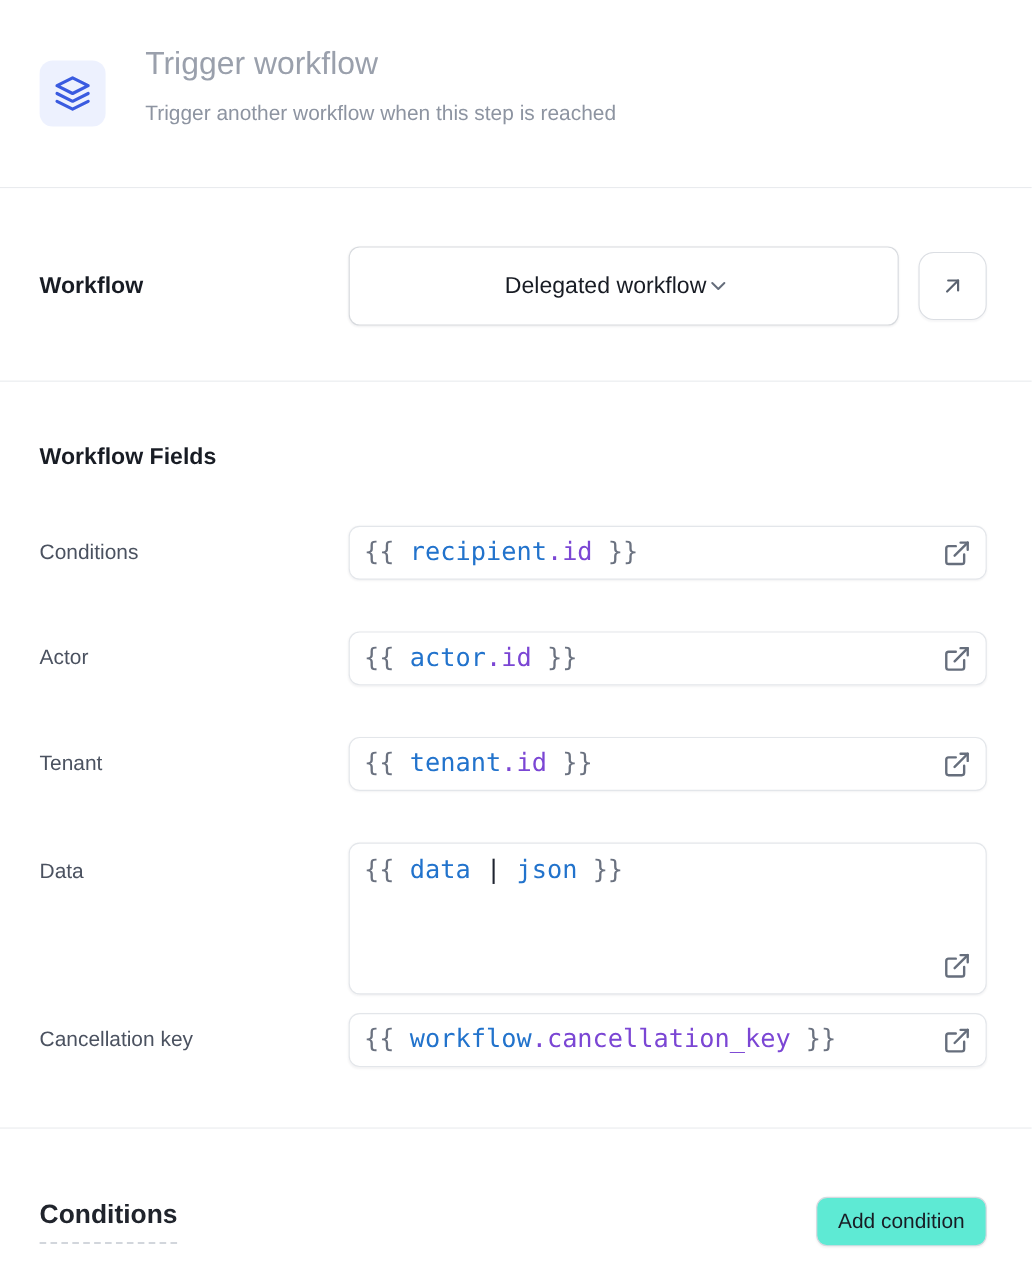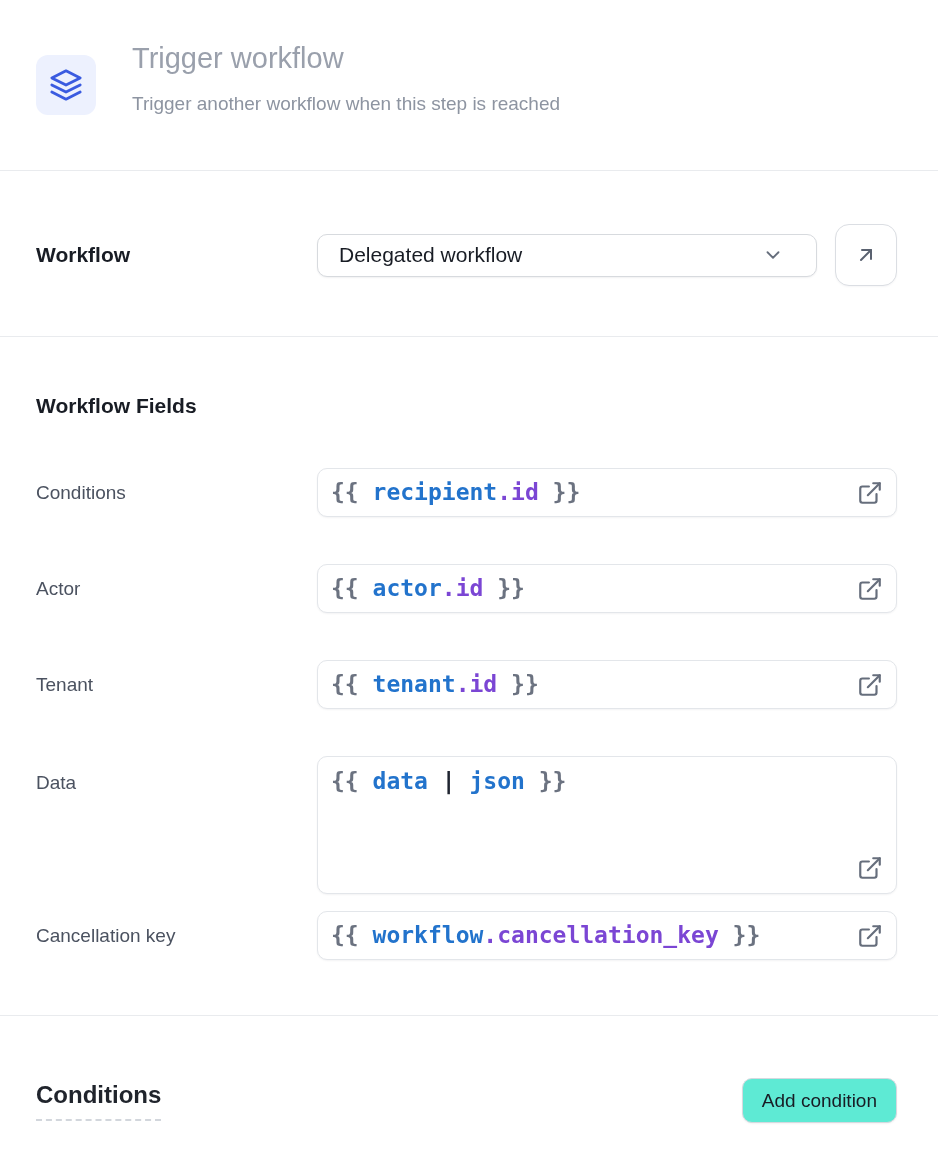--- a/index.html
+++ b/index.html
@@ -27,22 +27,22 @@
   .divider-1 { margin-top: 55px; }
   .divider-2 { margin-top: 50px; }
   .divider-3 { margin-top: 55px; }
 
   .inner { padding: 0 41px 0 36px; }
 
   
   .workflow-row { display: flex; align-items: center; margin-top: 53px; }
   .row-label { width: 281px; flex: 0 0 281px; font-size: 21px; font-weight: 600; color: #181c24; }
   .select-box {
-    flex: 1; height: 43px; border: 1px solid #d7dade; border-radius: 10px;
-    background: #fff; display: flex; align-items: center; justify-content: space-between;
+    flex: 1; height: 72px; border: 1px solid #d7dade; border-radius: 10px;
+    background: #fff; display: flex; align-items: center; justify-content: center;
     padding: 0 32px 0 21px; margin-right: 18px; cursor: pointer;
     box-shadow: 0 1px 2px rgba(16,24,40,.06);
   }
   .select-value { font-size: 21px; color: #181c24; }
   .open-btn {
     width: 62px; height: 62px; flex: 0 0 62px; border: 1px solid #dbdee3; border-radius: 14px;
     background: #fff; display: flex; align-items: center; justify-content: center; cursor: pointer;
     box-shadow: 0 1px 2px rgba(16,24,40,.04);
   }
 
@@ -54,21 +54,21 @@
   .field-row.tall { align-items: flex-start; }
   .field-label { width: 281px; flex: 0 0 281px; font-size: 19px; font-weight: 400; color: #4b5260; }
   .field-row.tall .field-label { padding-top: 16px; }
   .field-input {
     flex: 1; position: relative; min-height: 49px; height: 49px;
     border: 1px solid #e3e6ea; border-radius: 10px; background: #fff;
     display: flex; align-items: center; padding: 0 50px 0 13px;
     box-shadow: 0 1px 2px rgba(16,24,40,.05); cursor: text;
   }
   .field-input.tall { height: 138px; align-items: flex-start; padding-top: 10px; }
-  .code { font-family: "DejaVu Sans Mono", monospace; font-size: 23px; white-space: pre; line-height: 1.25; font-weight: bold; }
+  .code { font-family: "DejaVu Sans Mono", monospace; font-size: 23px; white-space: pre; line-height: 1.25; }
   .seg-punct { color: #6b7280; }
   .seg-var   { color: #2273cc; }
   .seg-prop  { color: #7b46d4; }
   .seg-op    { color: #1f2430; }
   .ext-icon { position: absolute; right: 13px; top: 50%; transform: translateY(-50%); display: flex; cursor: pointer; }
   .field-input.tall .ext-icon { top: auto; bottom: 12px; transform: none; }
 
   
   .conditions-row { display: flex; align-items: center; justify-content: space-between; margin-top: 62px; padding-bottom: 40px; }
   .conditions-title {

